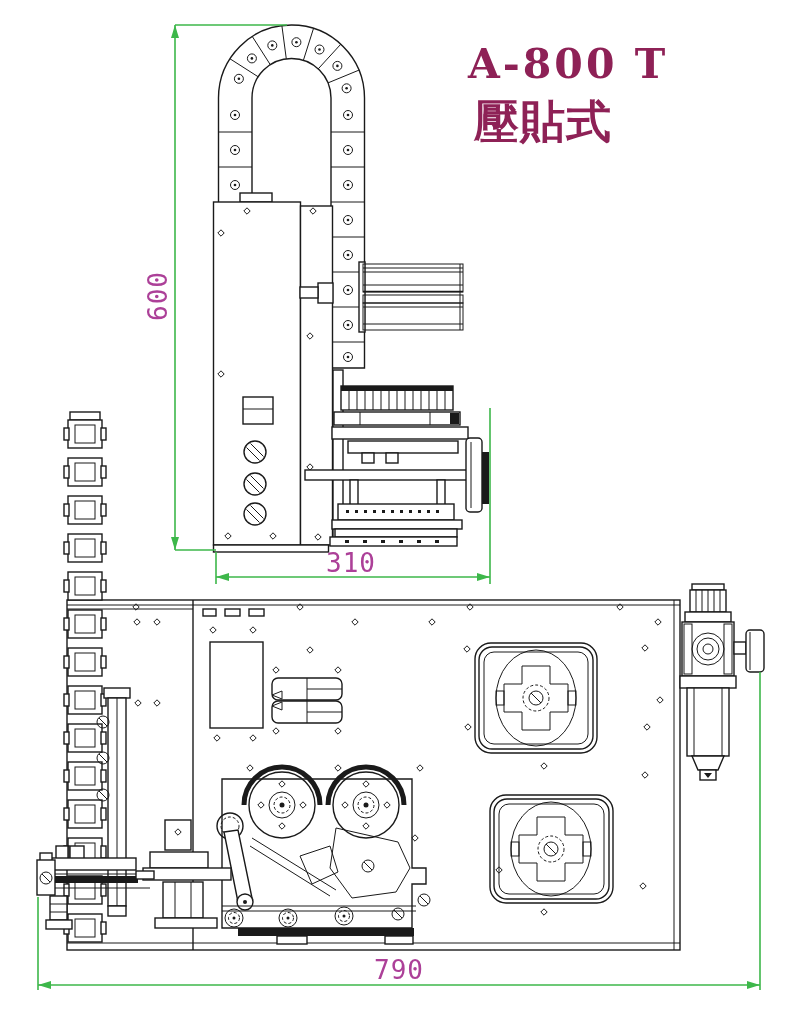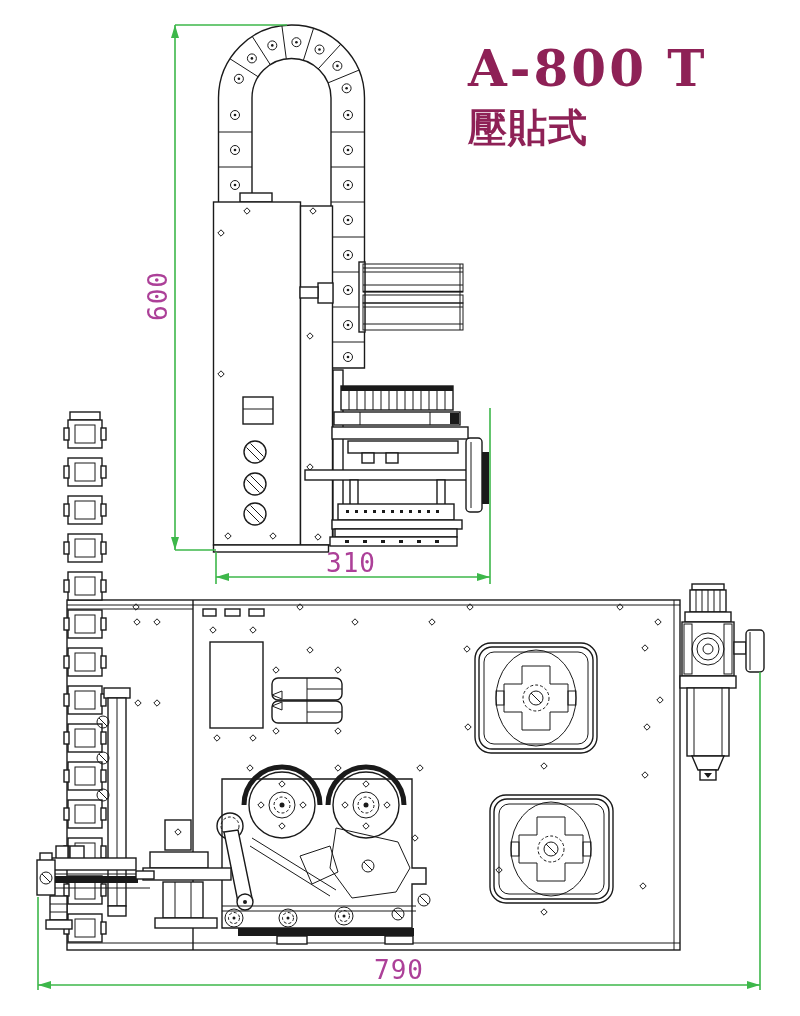--- a/index.html
+++ b/index.html
@@ -22,22 +22,22 @@
     font-size:26px;letter-spacing:1px;
     fill:var(--dim-text,#ac4098);stroke:none;
   }
   
   .title-block{
     position:absolute;left:468px;top:44px;width:320px;
     color:var(--title-text,#8e2156);
     font-family:"DejaVu Serif","Liberation Serif",serif;
     font-weight:bold;line-height:1;
   }
-  .title-model{font-size:50px;letter-spacing:3px;margin:0 0 14px 0;}
-  .title-cjk{font-size:39px;letter-spacing:1px;margin:0 0 14px 0;
+  .title-model{font-size:41px;letter-spacing:3px;margin:0 0 14px 0;}
+  .title-cjk{font-size:45px;letter-spacing:1px;margin:0 0 14px 6px;
     font-family:"DejaVu Sans","Liberation Sans",sans-serif;}
 </style>
 </head>
 <body>
 
 <div class="canvas">
 
 <svg width="800" height="1016" viewBox="0 0 800 1016">
   <defs>
     <g id="screw">

